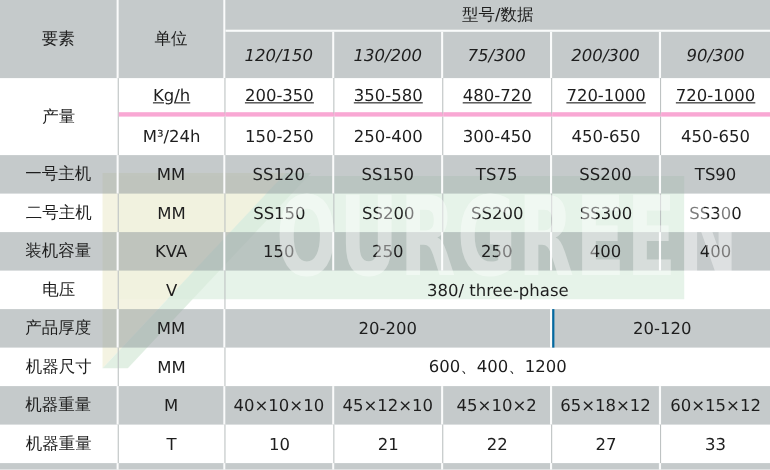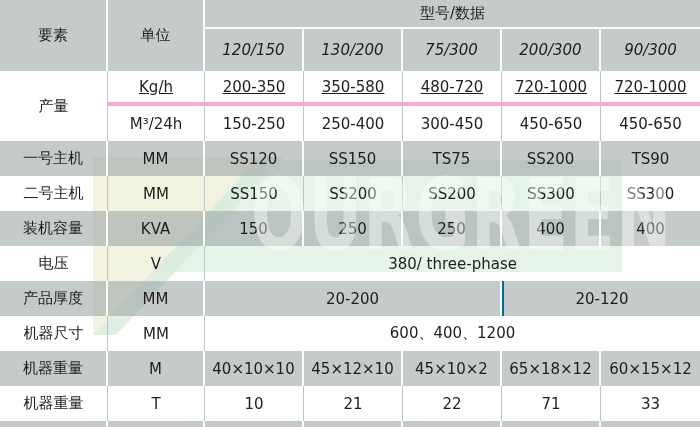--- a/index.html
+++ b/index.html
@@ -145,21 +145,21 @@
           <td class="gcell">45×10×2</td>
           <td class="gcell">65×18×12</td>
           <td class="gcell last">60×15×12</td>
         </tr>
         <tr>
           <td class="wcell">机器重量</td>
           <td class="wcell">T</td>
           <td class="wcell">10</td>
           <td class="wcell">21</td>
           <td class="wcell">22</td>
-          <td class="wcell">71</td>
+          <td class="wcell">27</td>
           <td class="wcell last">33</td>
         </tr>
         <tr class="strip">
           <td class="gcell"></td>
           <td class="gcell"></td>
           <td class="gcell"></td>
           <td class="gcell"></td>
           <td class="gcell"></td>
           <td class="gcell"></td>
           <td class="gcell last"></td>

